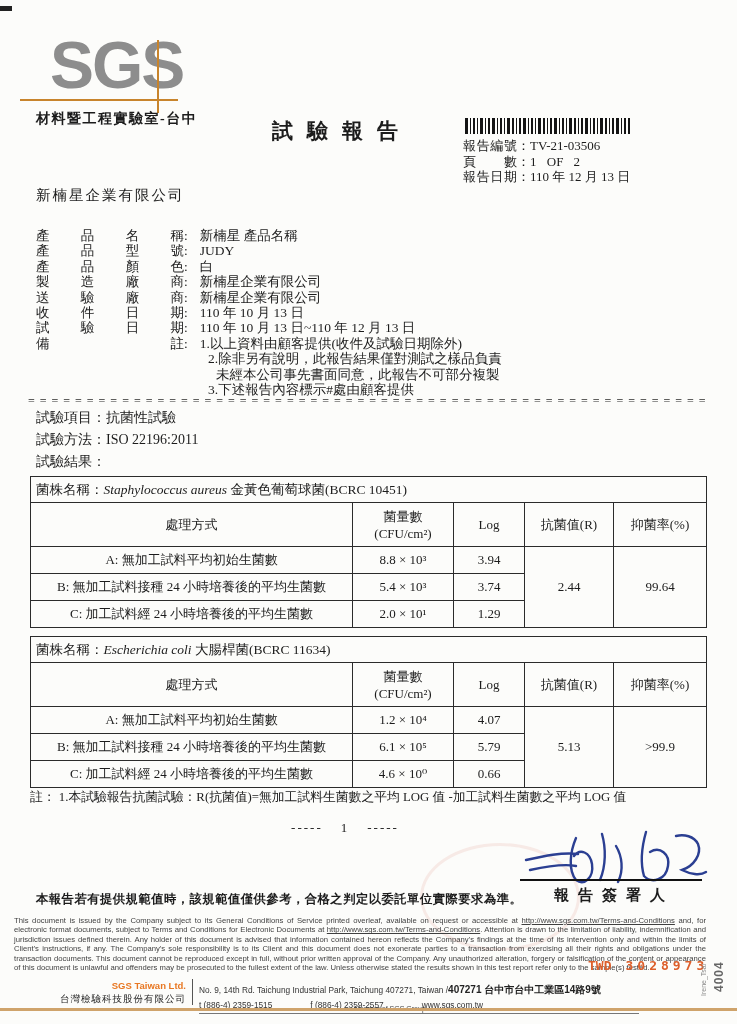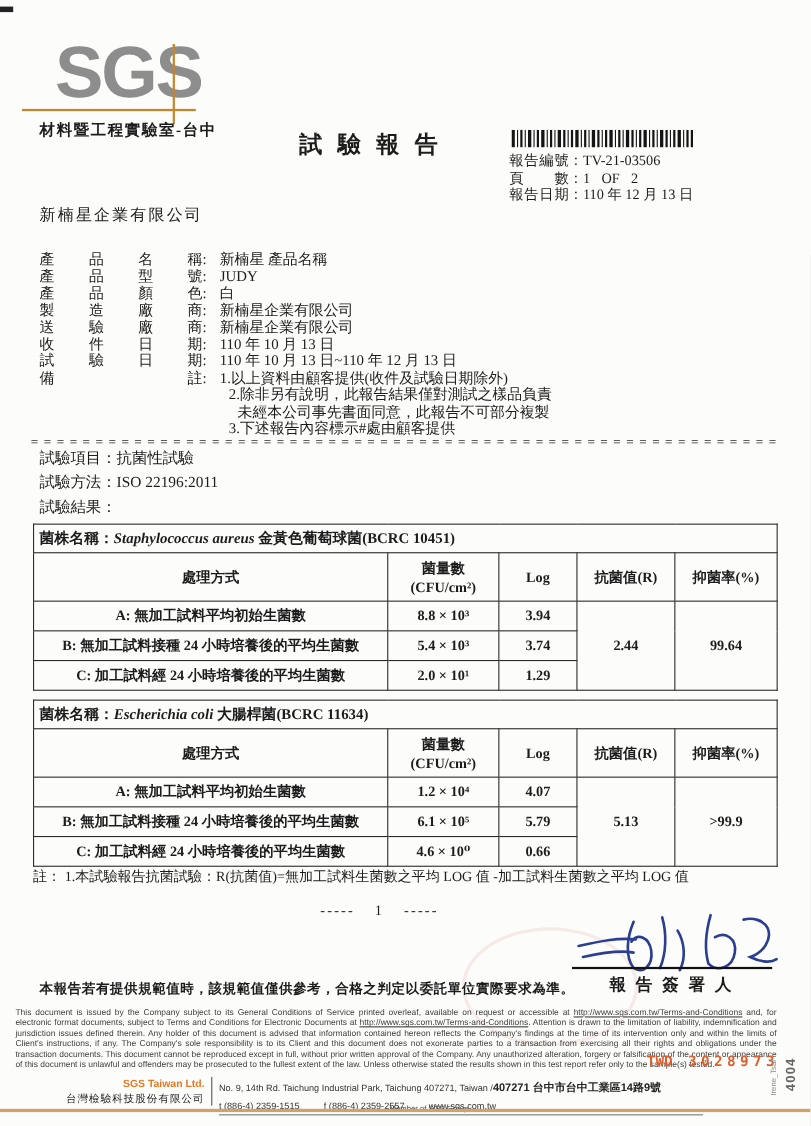--- a/index.html
+++ b/index.html
@@ -30,21 +30,21 @@
   .ival { margin-left:12px; }
   .remark-extra { padding-left:172px; }
   .remark-indent { padding-left:180px; }
 
   .separator { left:28px; top:394px; width:680px; overflow:hidden; font-size:12px;
                letter-spacing:5px; white-space:nowrap; color:#2a2a2a; }
   .testline { left:36px; top:407px; font-size:14px; line-height:22px; }
 
   
   .rtable { position:absolute; left:30px; border-collapse:collapse; table-layout:fixed;
-            font-size:13px;font-weight:bold; }
+            font-size:13px; }
   .rtable td { border:1px solid #2b2b2b; padding:0 5px; }
   .rtable .strain-row td { height:26px; font-size:13.5px; }
   .rtable .head-row td { height:44px; text-align:center; }
   .rtable .data-row td { height:27px; }
   .c-treat { width:322px; text-align:left; }
   .c-count { width:101px; } .c-log { width:71px; } .c-r { width:89px; } .c-inh { width:93px; }
   .t-num { text-align:center; }
   .t-label { text-align:center; white-space:nowrap; overflow:hidden; }
   .tbl1 { top:476px; } .tbl2 { top:636px; }
   .tablenote { left:30px; top:789px; font-size:12.8px; white-space:nowrap; }
@@ -69,21 +69,21 @@
          font-size:13px; font-weight:bold; color:#dd5f2b; white-space:nowrap; }
   .twd .num { letter-spacing:4px; margin-left:14px; }
   .footer { left:0; top:978px; width:737px; font-family:"Liberation Sans","DejaVu Sans",sans-serif; }
   .f-company { position:absolute; left:12px; top:2px; width:174px; text-align:right; }
   .f-co-en { color:#e87722; font-weight:bold; font-size:9.5px; }
   .f-co-cn { font-size:9.5px; letter-spacing:1px; margin-top:2px; }
   .f-divider { position:absolute; left:192px; top:1px; width:1px; height:26px; background:#555; }
   .f-addr { position:absolute; left:199px; top:1px; width:460px; }
   .f-addr-en { font-size:8.3px; color:#333; }
   .f-addr-cn { font-size:10px; font-weight:bold; color:#222; }
-  .f-tels { font-size:8.3px; color:#333; margin-top:3px; display:flex; gap:22px;
+  .f-tels { font-size:8.3px; color:#333; margin-top:3px; display:flex; gap:38px;
             border-bottom:1px solid #777; padding-bottom:3px; width:440px; }
   .f-member { position:absolute; left:300px; top:27px; width:180px; text-align:center;
               font-size:7px; color:#444; }
   .f-orange { position:absolute; left:0; top:1008px; width:737px; height:3px; background:#cfa36b; }
 
   
   .edge-name { left:700px; top:996px; font-family:"Liberation Sans",sans-serif; font-size:7px;
                color:#888; transform:rotate(-90deg); transform-origin:left top; white-space:nowrap; }
   .edge-code { left:712px; top:992px; font-family:"Liberation Sans",sans-serif; font-size:12px;
                font-weight:bold; color:#666; transform:rotate(-90deg); transform-origin:left top;

